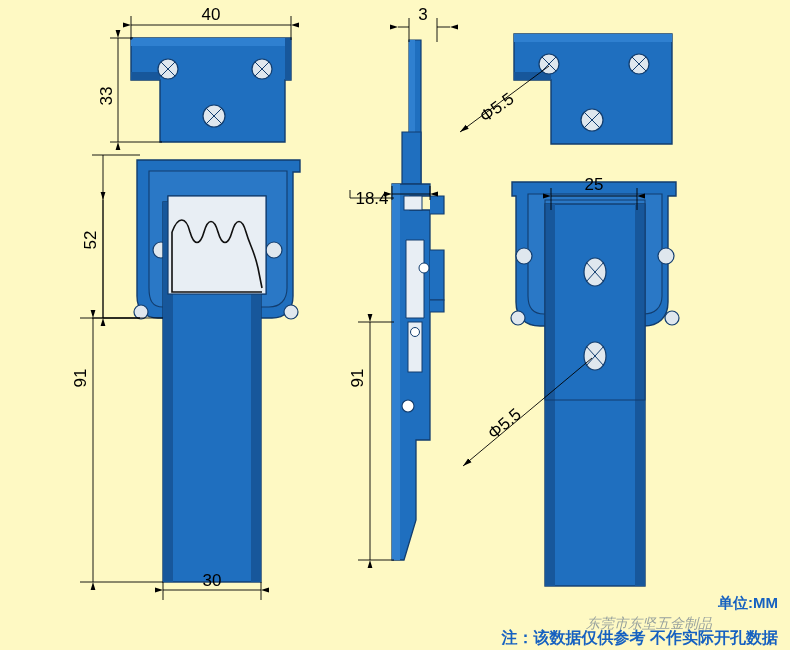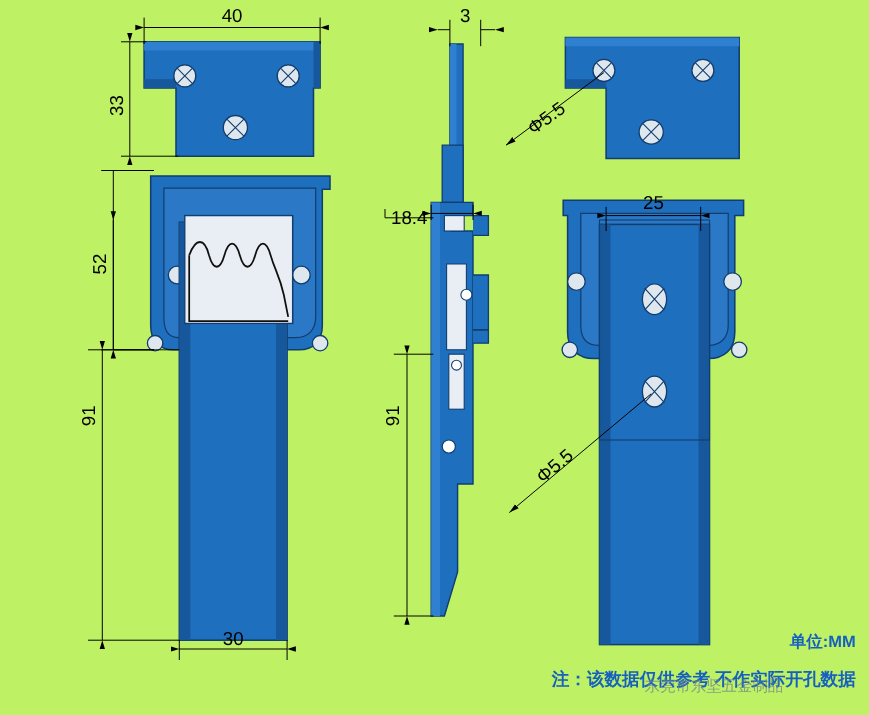--- a/index.html
+++ b/index.html
@@ -7,53 +7,55 @@
     padding: 0;
     background: #ffffff;
   }
   body {
     font-family: "Liberation Sans", sans-serif;
   }
   #stage {
     position: relative;
     width: 790px;
     height: 650px;
-    background: #bef264;
+    background: #fef9c3;
     overflow: hidden;
   }
   #drawing {
     position: absolute;
     left: 0;
     top: 0;
   }
   .note-text {
     position: absolute;
     color: #1661c0;
     font-weight: bold;
     white-space: nowrap;
+    margin-top: 20px;
   }
   #unit-note {
     right: 12px;
     top: 574px;
     font-size: 15px;
   }
   #disclaimer-note {
     right: 12px;
     top: 608px;
     font-size: 16px;
     text-align: right;
   }
   #watermark {
     position: absolute;
     right: 78px;
     top: 615px;
     font-size: 14px;
     color: #6f7f8f;
     opacity: 0.72;
     white-space: nowrap;
+    font-style: italic;
   }
 </style>
 </head>
 <body>
 
 <div id="stage">
 
   <svg id="drawing" width="790" height="650" viewBox="0 0 790 650">
 
     <defs>

